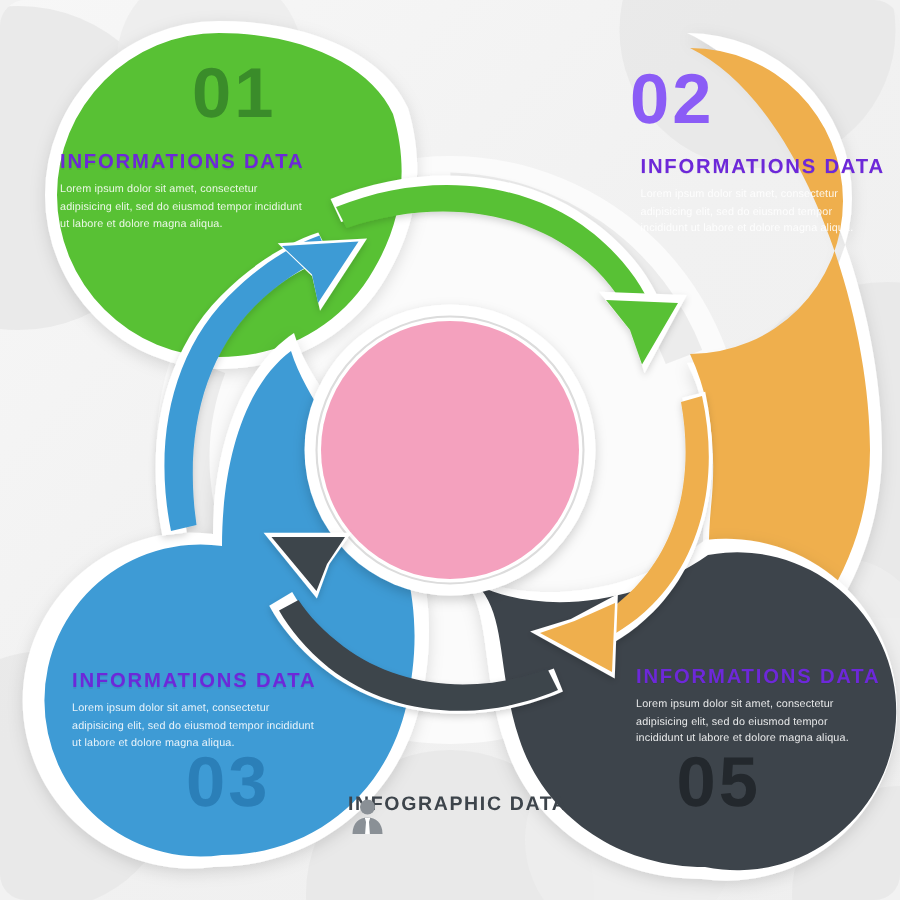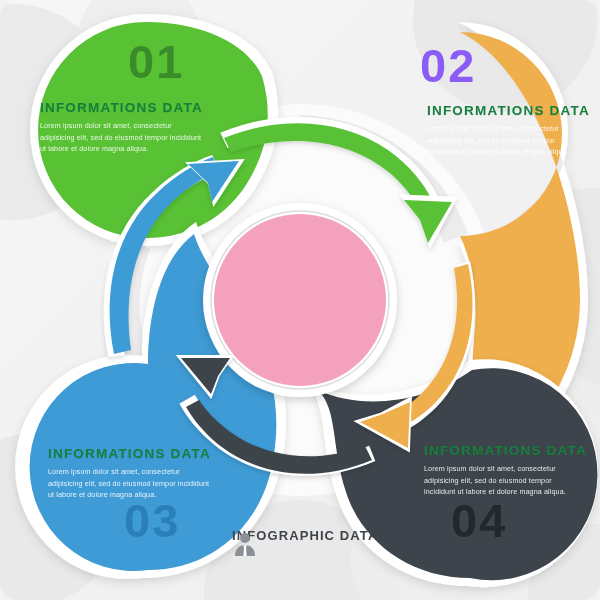--- a/index.html
+++ b/index.html
@@ -7,21 +7,21 @@
     width:600px;height:600px;overflow:hidden;
     font-family:"Liberation Sans", sans-serif;
     background:#f2f2f2;
   }
   #stage{position:relative;width:600px;height:600px;overflow:hidden;background:#f4f4f4;border-radius:17px;}
   svg.layer{position:absolute;left:0;top:0;width:600px;height:600px;}
 
   .panel-text{position:absolute;pointer-events:none;}
   .pt-title{
     font-size:13.5px;font-weight:bold;letter-spacing:1.2px;
-    color:#15803d;white-space:nowrap;
+    color:#6d28d9;white-space:nowrap;
     text-shadow:0 1px 0 rgba(0,0,0,0.06);
   }
   .pt-body{
     font-size:7.2px;line-height:1.62;font-weight:normal;
     color:rgba(255,255,255,0.88);
     letter-spacing:0.1px;
   }
   .pt-num{
     position:absolute;font-size:47px;font-weight:bold;letter-spacing:2px;
     line-height:1;pointer-events:none;
@@ -268,21 +268,21 @@
   <div class="panel-text" style="left:48px; top:446px; width:180px;">
     <div class="pt-title">INFORMATIONS DATA</div>
     <div class="pt-body" style="margin-top:5px; width:163px;">Lorem ipsum dolor sit amet, consectetur adipisicing elit, sed do eiusmod tempor incididunt ut labore et dolore magna aliqua.</div>
   </div>
   <div class="pt-num" style="left:124px; top:497px; color:#2b7fb8;">03</div>
 
   <div class="panel-text" style="left:424px; top:443px; width:178px;">
     <div class="pt-title">INFORMATIONS DATA</div>
     <div class="pt-body" style="margin-top:5px; width:160px;">Lorem ipsum dolor sit amet, consectetur adipisicing elit, sed do eiusmod tempor incididunt ut labore et dolore magna aliqua.</div>
   </div>
-  <div class="pt-num" style="left:451px; top:497px; color:#23282d;">04</div>
+  <div class="pt-num" style="left:451px; top:497px; color:#23282d;">05</div>
 
   <div id="footer">
     <svg id="person-icon" viewBox="0 0 26 26">
       <circle cx="13" cy="7" r="5" fill="#8a9096"></circle>
       <path d="M 3 25 C 3 17.5 7.6 14 13 14 C 18.4 14 23 17.5 23 25 Z" fill="#8a9096"></path>
       <path d="M 11.2 14.2 L 14.8 14.2 L 14 17 L 14.6 25 L 11.4 25 L 12 17 Z" fill="#ffffff"></path>
     </svg>
     <div style="">
       <div class="ftitle">INFOGRAPHIC DATA</div>
     </div>

